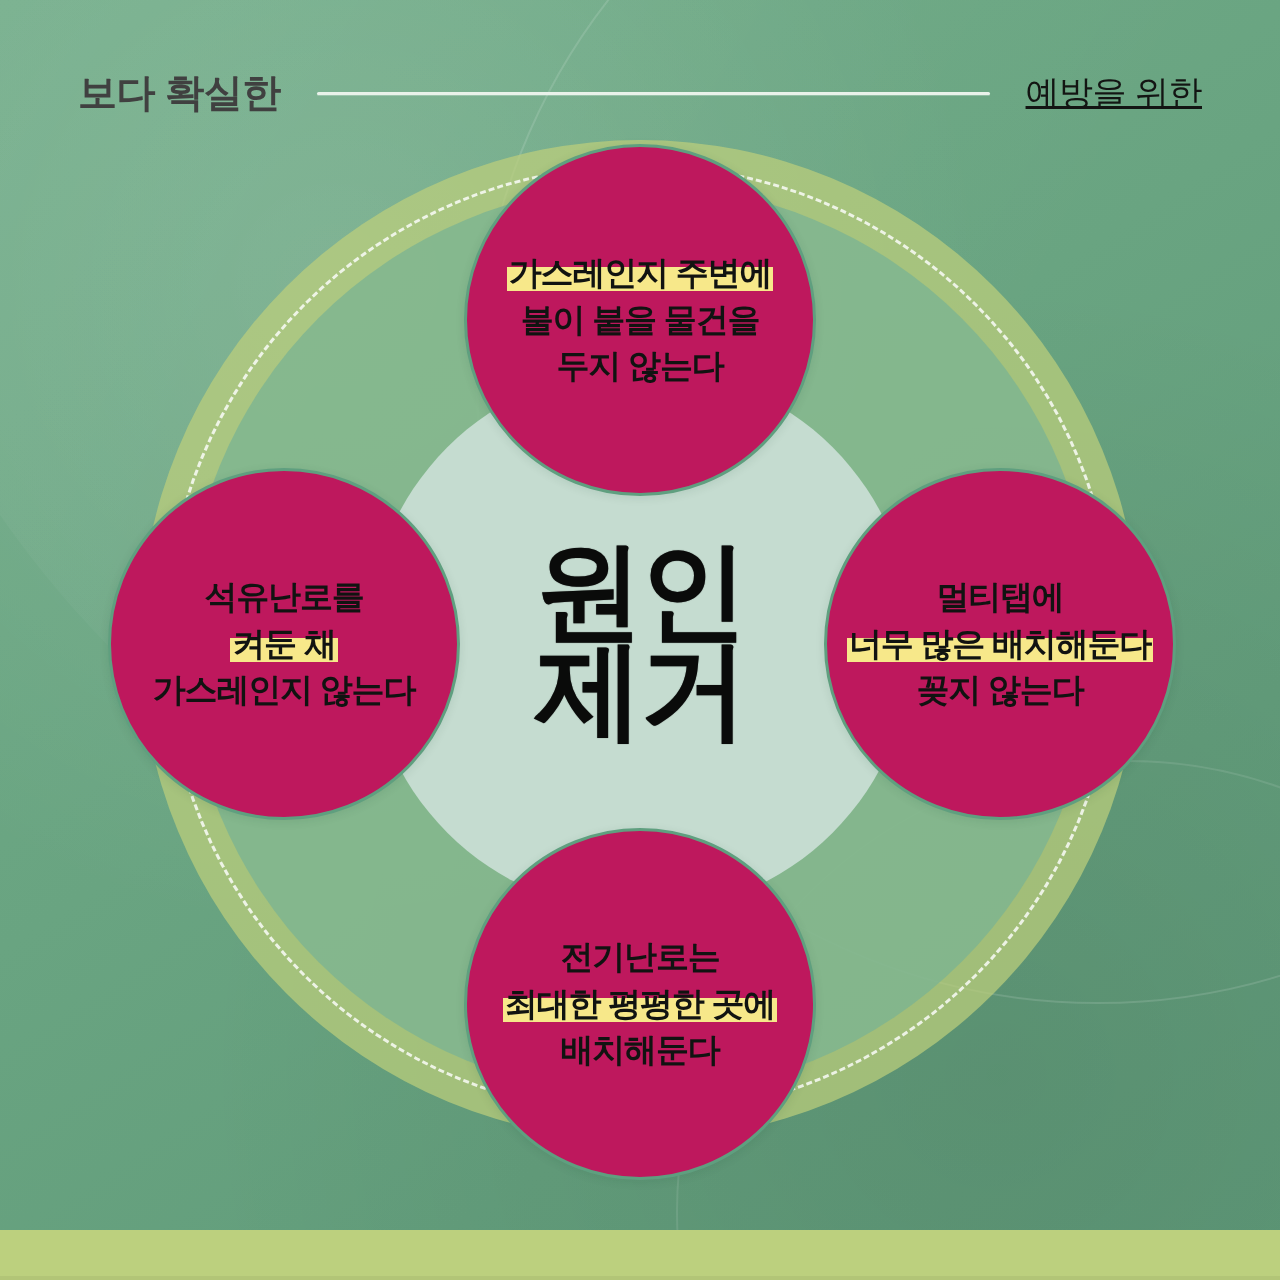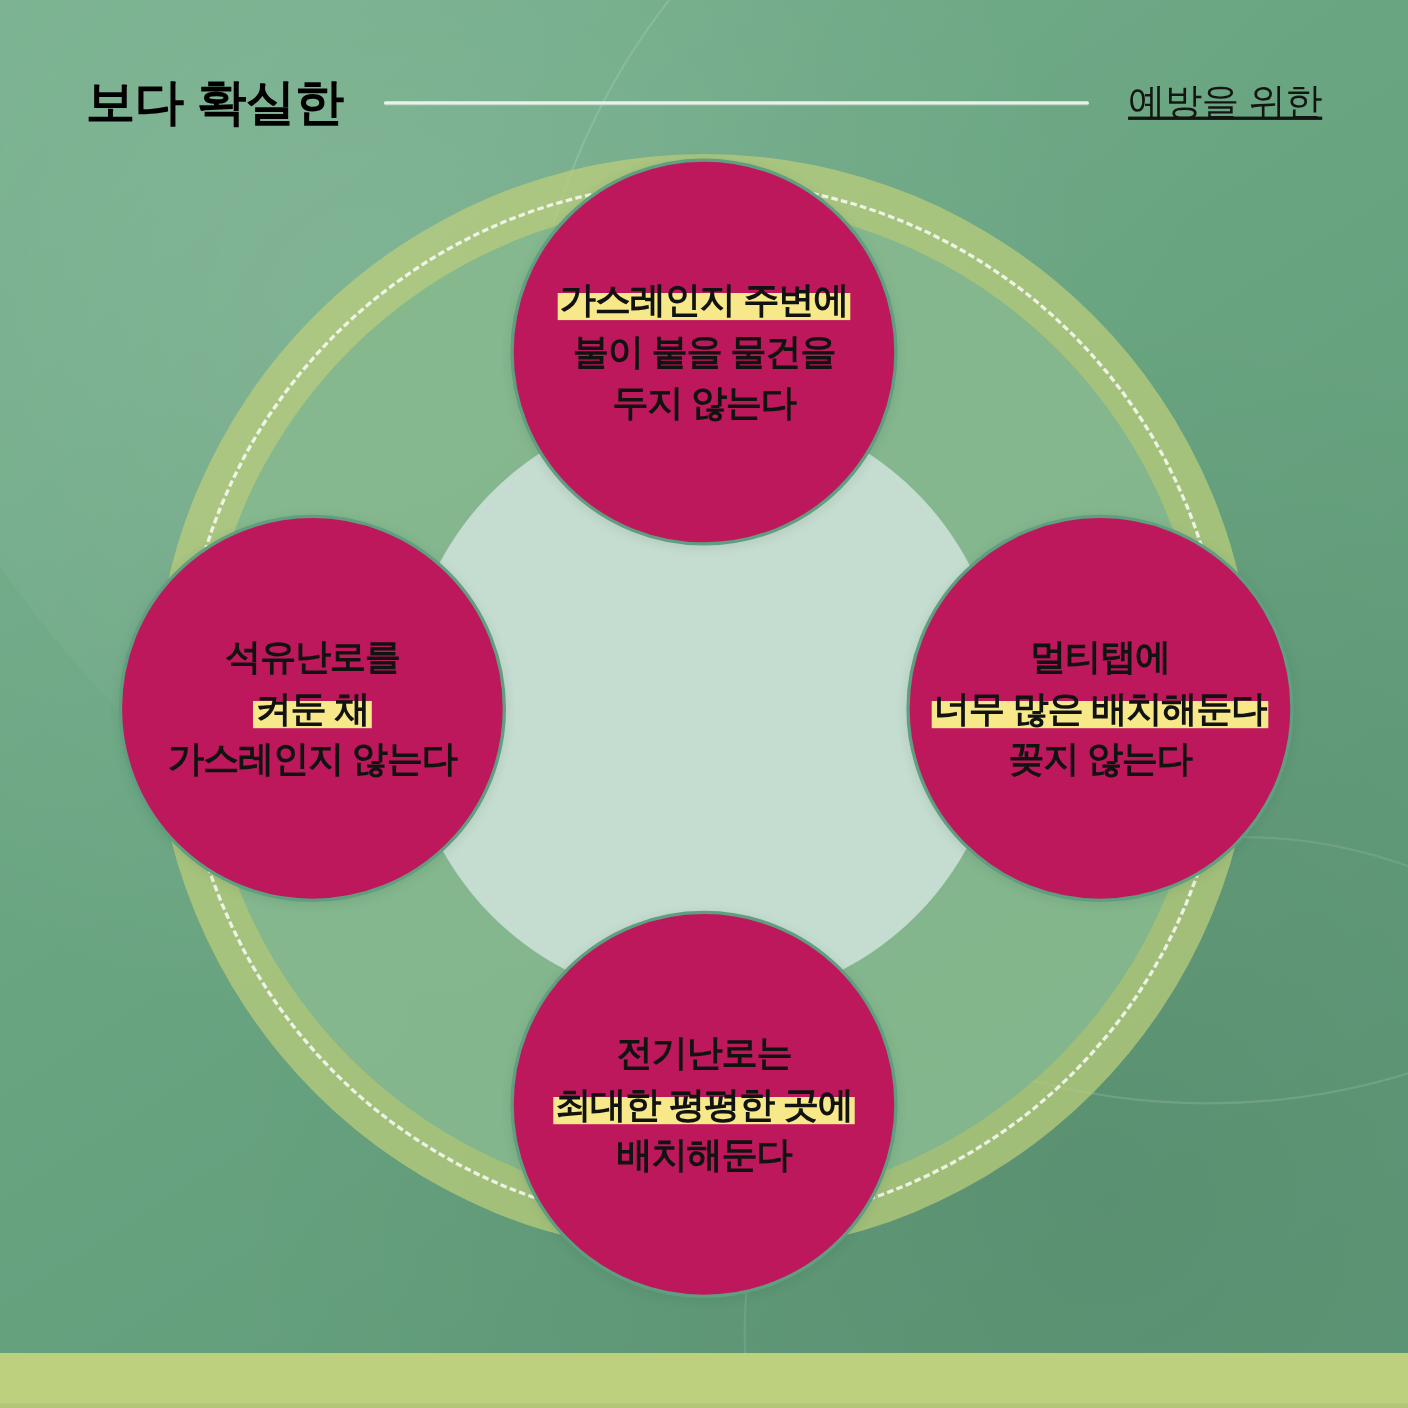--- a/index.html
+++ b/index.html
@@ -79,23 +79,23 @@
     left: 0;
     right: 0;
     top: 62px;
     height: 62px;
     display: flex;
     align-items: center;
     padding: 0 78px;
     box-sizing: border-box;
   }
   .header-left {
-    font-size: 45px;
+    font-size: 39px;
     font-weight: 700;
-    color: #000000;
+    color: #404040;
     letter-spacing: -0.5px;
     white-space: nowrap;
   }
   .header-rule {
     flex: 1 1 auto;
     height: 3px;
     background: #e9f2ea;
     margin: 0 36px;
     border-radius: 2px;
     box-shadow: 0 1px 0 rgba(255,255,255,0.25);
@@ -229,20 +229,24 @@
     <div class="header-right">예방을 위한</div>
   </div>
 
   <div class="ring-stage">
     <div class="ring ring-lime"></div>
     <div class="ring ring-green"></div>
     <div class="ring ring-dashed"></div>
     <div class="ring ring-core"></div>
   </div>
 
+  <div class="center-title">
+    <span class="line">원인</span>
+    <span class="line">제거</span>
+  </div>
 
   <div class="petal petal-top">
     <div class="petal-text">
       <span class="ln"><span class="hl">가스레인지 주변에</span></span>
       <span class="ln">불이 붙을 물건을</span>
       <span class="ln">두지 않는다</span>
     </div>
   </div>
 
   <div class="petal petal-right">

